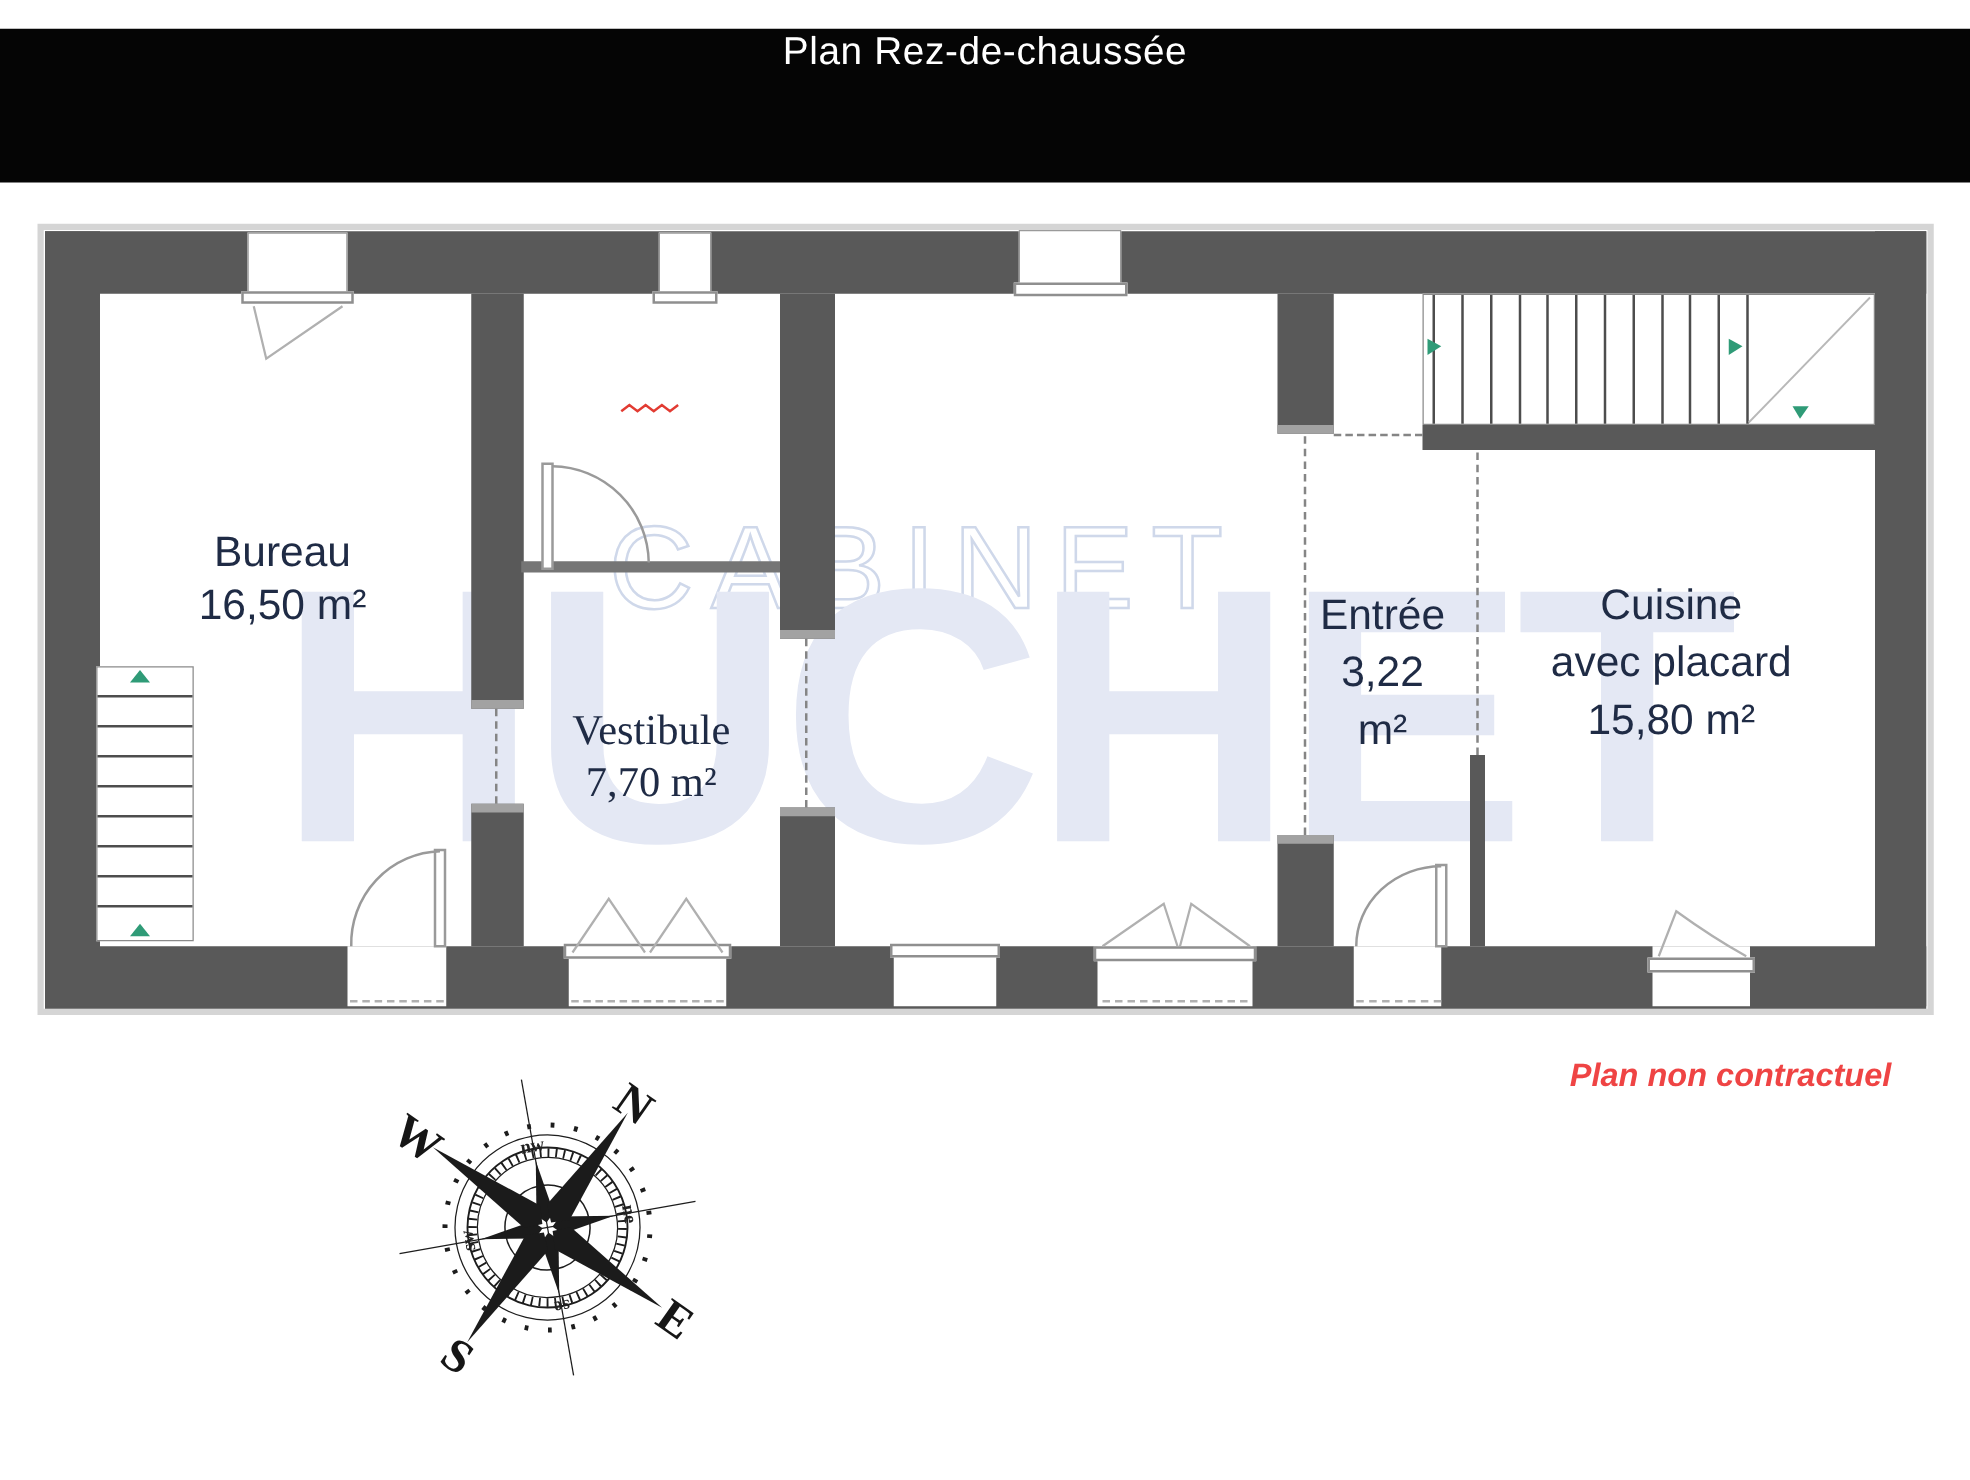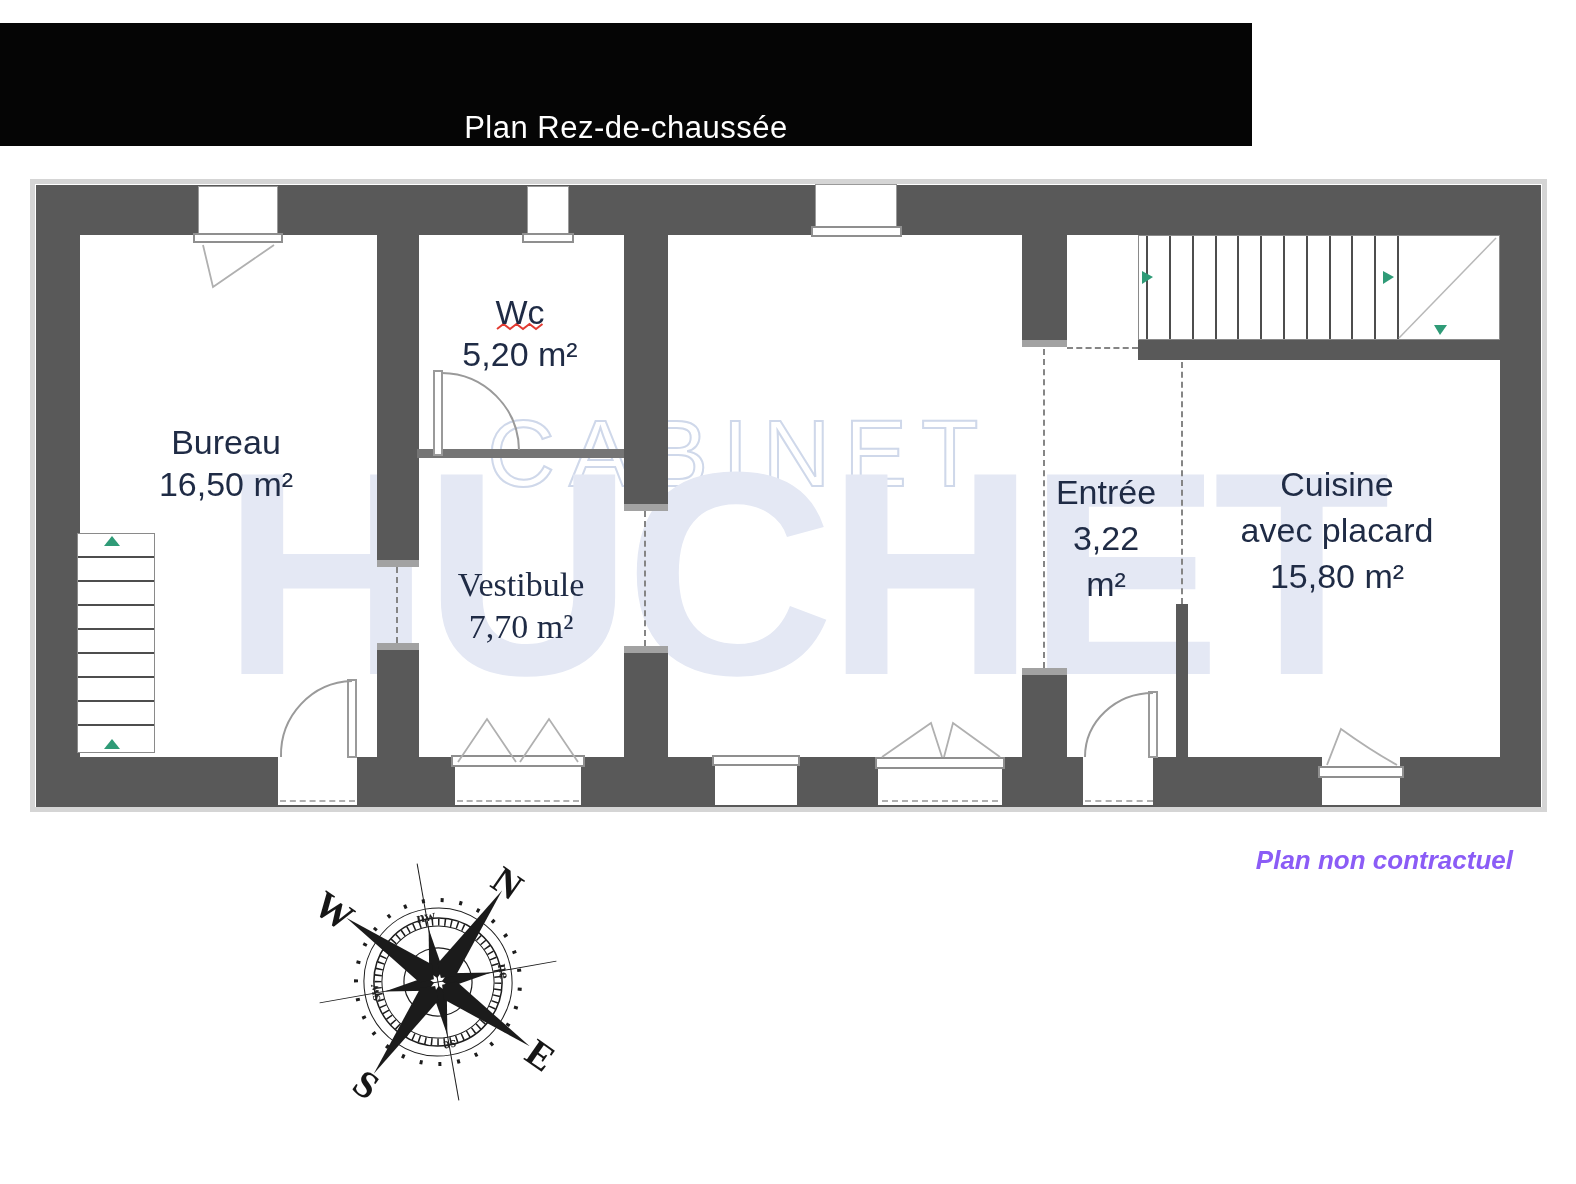--- a/index.html
+++ b/index.html
@@ -1,20 +1,20 @@
 <!DOCTYPE html>
 <html><head>
 <meta charset="utf-8">
 <style>
   html,body{margin:0;padding:0;background:#ffffff;}
   #stage{position:relative;width:1576px;height:1184px;background:#ffffff;overflow:hidden;
          font-family:"Liberation Sans", sans-serif;}
   
-  #title-bar{position:absolute;left:0;top:23px;width:1252px;height:123px;background:#050505;
-             display:flex;align-items:flex-end;justify-content:center;}
+  #title-bar{position:absolute;left:0;top:23px;width:1576px;height:123px;background:#050505;
+             display:flex;align-items:flex-start;justify-content:center;}
   #title-bar .t{color:#ffffff;font-size:31px;font-weight:500;letter-spacing:0.5px;}
   
   #plan-frame{position:absolute;left:30px;top:179px;width:1517px;height:633px;
               border:5px solid #d5d5d5;box-sizing:border-box;background:#ffffff;}
   
   .wm-top{position:absolute;left:487px;top:400px;font-size:94px;font-weight:400;letter-spacing:14px;
           color:rgba(0,0,0,0);-webkit-text-stroke:2px #cfd8ea;white-space:nowrap;}
   .wm-main{position:absolute;left:222px;top:428px;font-size:290px;line-height:290px;font-weight:700;
            letter-spacing:-8px;color:#e4e8f4;white-space:nowrap;}
   
@@ -27,21 +27,21 @@
   .sill{position:absolute;background:#ffffff;border:2px solid #8f8f8f;box-sizing:border-box;}
   .dashv{position:absolute;border-left:2px dashed #858585;}
   .dashh{position:absolute;border-top:2px dashed #858585;}
   .pdash{position:absolute;border-top:2px dashed #b0b0b0;}
   
   .stairs{position:absolute;background:#ffffff;border:1px solid #8a8a8a;box-sizing:border-box;}
   
   .room-label{position:absolute;transform:translateX(-50%);text-align:center;color:#1f2b45;
               font-size:34px;line-height:46px;white-space:nowrap;}
   #footer-note{position:absolute;right:63px;top:845px;font-size:26px;font-style:italic;
-               font-weight:600;color:#8b5cf6;}
+               font-weight:600;color:#ef4444;}
   svg{position:absolute;left:0;top:0;}
 </style>
 </head>
 <body>
 
 <div id="stage">
 
   <div id="title-bar">
     <div class="t">Plan Rez-de-chaussée</div>
   </div>
@@ -163,24 +163,20 @@
       <path d="M1000,757 L953,723 L944,757"></path>
       <path d="M1327,765 L1341,729 Q1370,750 1397,765"></path>
     </g>
 
     <path d="M497,329 l6.5,-5 l6.5,5 l6.5,-5 l6.5,5 l6.5,-5 l6.5,5 l6.5,-5" stroke="#e23b32" stroke-width="2" fill="none"></path>
   </svg>
 
   <div class="room-label" style="left:226px;top:421px;line-height:42px;">
     <div>Bureau</div>
     <div>16,50 m²</div>
-  </div>
-  <div class="room-label" style="left:520px;top:291px;line-height:42px;">
-    <div>Wc</div>
-    <div>5,20 m²</div>
   </div>
   <div class="room-label" style="left:521px;top:564px;line-height:42px;font-family:Liberation Serif, serif;">
     <div>Vestibule</div>
     <div>7,70 m²</div>
   </div>
   <div class="room-label" style="left:1106px;top:469px;">
     <div>Entrée</div>
     <div>3,22</div>
     <div>m²</div>
   </div>

